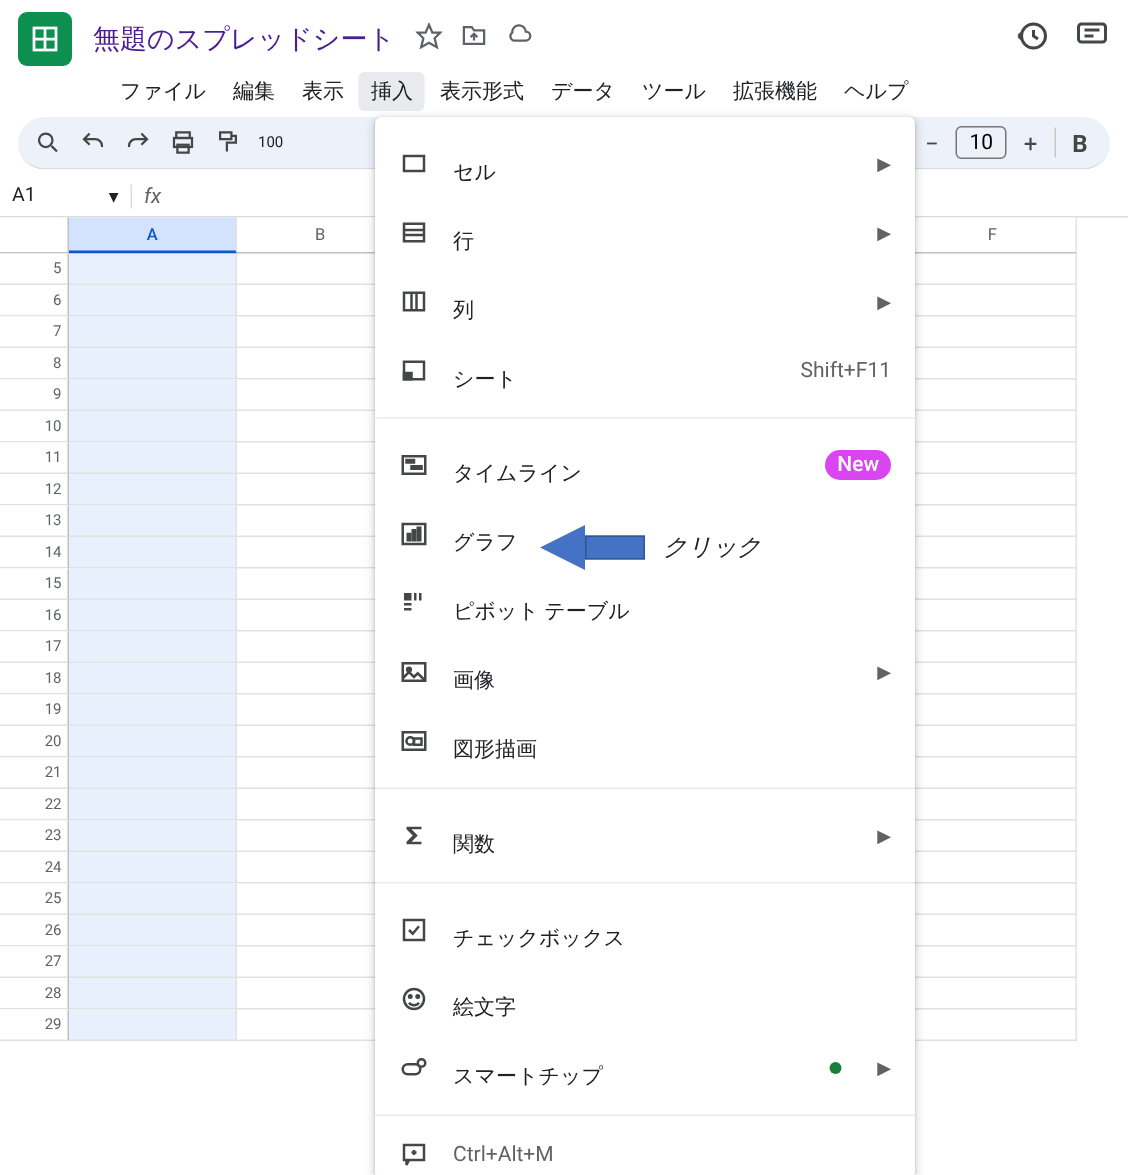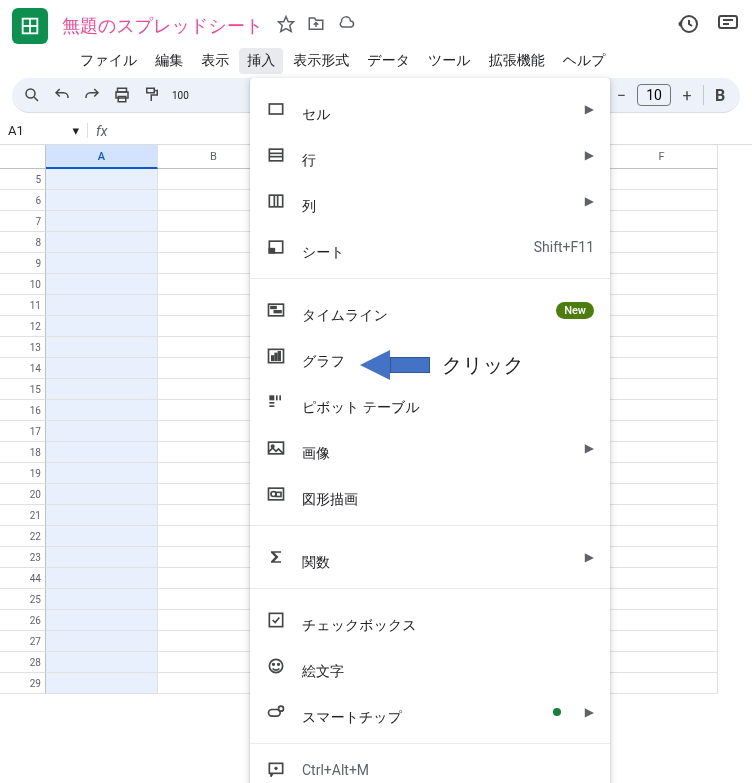--- a/index.html
+++ b/index.html
@@ -2,21 +2,21 @@
 <html><head>
   <meta charset="utf-8">
   <style>
     * { margin: 0; padding: 0; box-sizing: border-box; }
     body { font-family: 'Google Sans', Roboto, Arial, sans-serif; background: #fff; width: 752px; height: 783px; overflow: hidden; position: relative; }
     
     
     .title-bar { display: flex; align-items: center; padding: 8px 12px 4px; gap: 8px; }
     .logo { width: 36px; height: 36px; background: #0d904f; border-radius: 6px; display: flex; align-items: center; justify-content: center; flex-shrink: 0; }
     .logo svg { width: 22px; height: 22px; }
-    .doc-title { font-size: 18px; color: #ec4899; padding: 2px 6px; }
+    .doc-title { font-size: 18px; color: #4c1d95; padding: 2px 6px; }
     .title-icons { display: flex; gap: 12px; align-items: center; color: #5f6368; }
     .title-right { margin-left: auto; display: flex; gap: 16px; align-items: center; color: #444746; }
     
     
     .menu-bar { display: flex; gap: 2px; padding: 0 12px 0 72px; }
     .menu-item { padding: 4px 8px; font-size: 14px; color: #202124; border-radius: 4px; cursor: pointer; }
     .menu-item.active { background: #e8eaed; }
     
     
     .toolbar { display: flex; align-items: center; gap: 10px; padding: 6px 10px; border-bottom: 1px solid #dadce0; background: #edf2fa; border-radius: 99px; margin: 4px 12px; }
@@ -45,29 +45,29 @@
     .cell.col-sel { background: #e8f0fe; }
     
     
     .dropdown { position: absolute; left: 250px; top: 78px; width: 360px; background: #fff; border-radius: 4px; box-shadow: 0 2px 6px 2px rgba(60,64,67,.15), 0 1px 2px rgba(60,64,67,.3); padding: 8px 0; z-index: 10; }
     .dd-item { display: flex; align-items: center; padding: 8px 16px; gap: 16px; cursor: pointer; min-height: 36px; }
     .dd-icon { width: 20px; height: 20px; display: flex; align-items: center; justify-content: center; color: #444746; flex-shrink: 0; }
     .dd-label { font-size: 14px; color: #202124; flex: 1; margin-top: 12px; }
     .dd-shortcut { font-size: 14px; color: #5f6368; }
     .dd-arrow { font-size: 12px; color: #5f6368; }
     .dd-divider { height: 1px; background: #e8eaed; margin: 8px 0; }
-    .new-badge { background: #4d7c0f; color: #fff; font-size: 11px; font-weight: 500; padding: 2px 8px; border-radius: 10px; }
+    .new-badge { background: #d946ef; color: #fff; font-size: 14px; font-weight: 500; padding: 2px 8px; border-radius: 10px; }
     .dot-green { width: 8px; height: 8px; background: #188038; border-radius: 50%; display: inline-block; margin-right: 8px; }
     
     
     .annotation { position: absolute; left: 360px; top: 350px; display: flex; align-items: center; gap: 12px; z-index: 20; pointer-events: none; }
     .arrow-shape { width: 70px; height: 30px; position: relative; }
     .arrow-body { position: absolute; right: 0; top: 7px; width: 40px; height: 16px; background: #4472c4; border: 1px solid #2f5597; }
     .arrow-head { position: absolute; left: 0; top: 0; width: 0; height: 0; border-top: 15px solid transparent; border-bottom: 15px solid transparent; border-right: 30px solid #4472c4; }
-    .annotation-text { font-size: 20px; color: #202124; }
+    .annotation-text { font-size: 16px; color: #202124; font-style: italic; }
   </style>
 </head>
 <body>
 
 <div class="title-bar">
   <div class="logo">
     <svg viewBox="0 0 24 24" fill="white">
         <rect x="4" y="4" width="16" height="16" fill="none" stroke="white" stroke-width="2"></rect>
         <line x1="4" y1="12" x2="20" y2="12" stroke="white" stroke-width="2"></line>
         <line x1="12" y1="4" x2="12" y2="20" stroke="white" stroke-width="2"></line>
@@ -188,21 +188,21 @@
         <div class="row-hdr">14</div>
         <div class="row-hdr">15</div>
         <div class="row-hdr">16</div>
         <div class="row-hdr">17</div>
         <div class="row-hdr">18</div>
         <div class="row-hdr">19</div>
         <div class="row-hdr">20</div>
         <div class="row-hdr">21</div>
         <div class="row-hdr">22</div>
         <div class="row-hdr">23</div>
-        <div class="row-hdr">44</div>
+        <div class="row-hdr">24</div>
         <div class="row-hdr">25</div>
         <div class="row-hdr">26</div>
         <div class="row-hdr">27</div>
         <div class="row-hdr">28</div>
         <div class="row-hdr">29</div>
       </div>
     <div class="cells" id="cells">
         <div class="cell-row">
           <div class="cell col-sel"></div>
           <div class="cell"></div>

